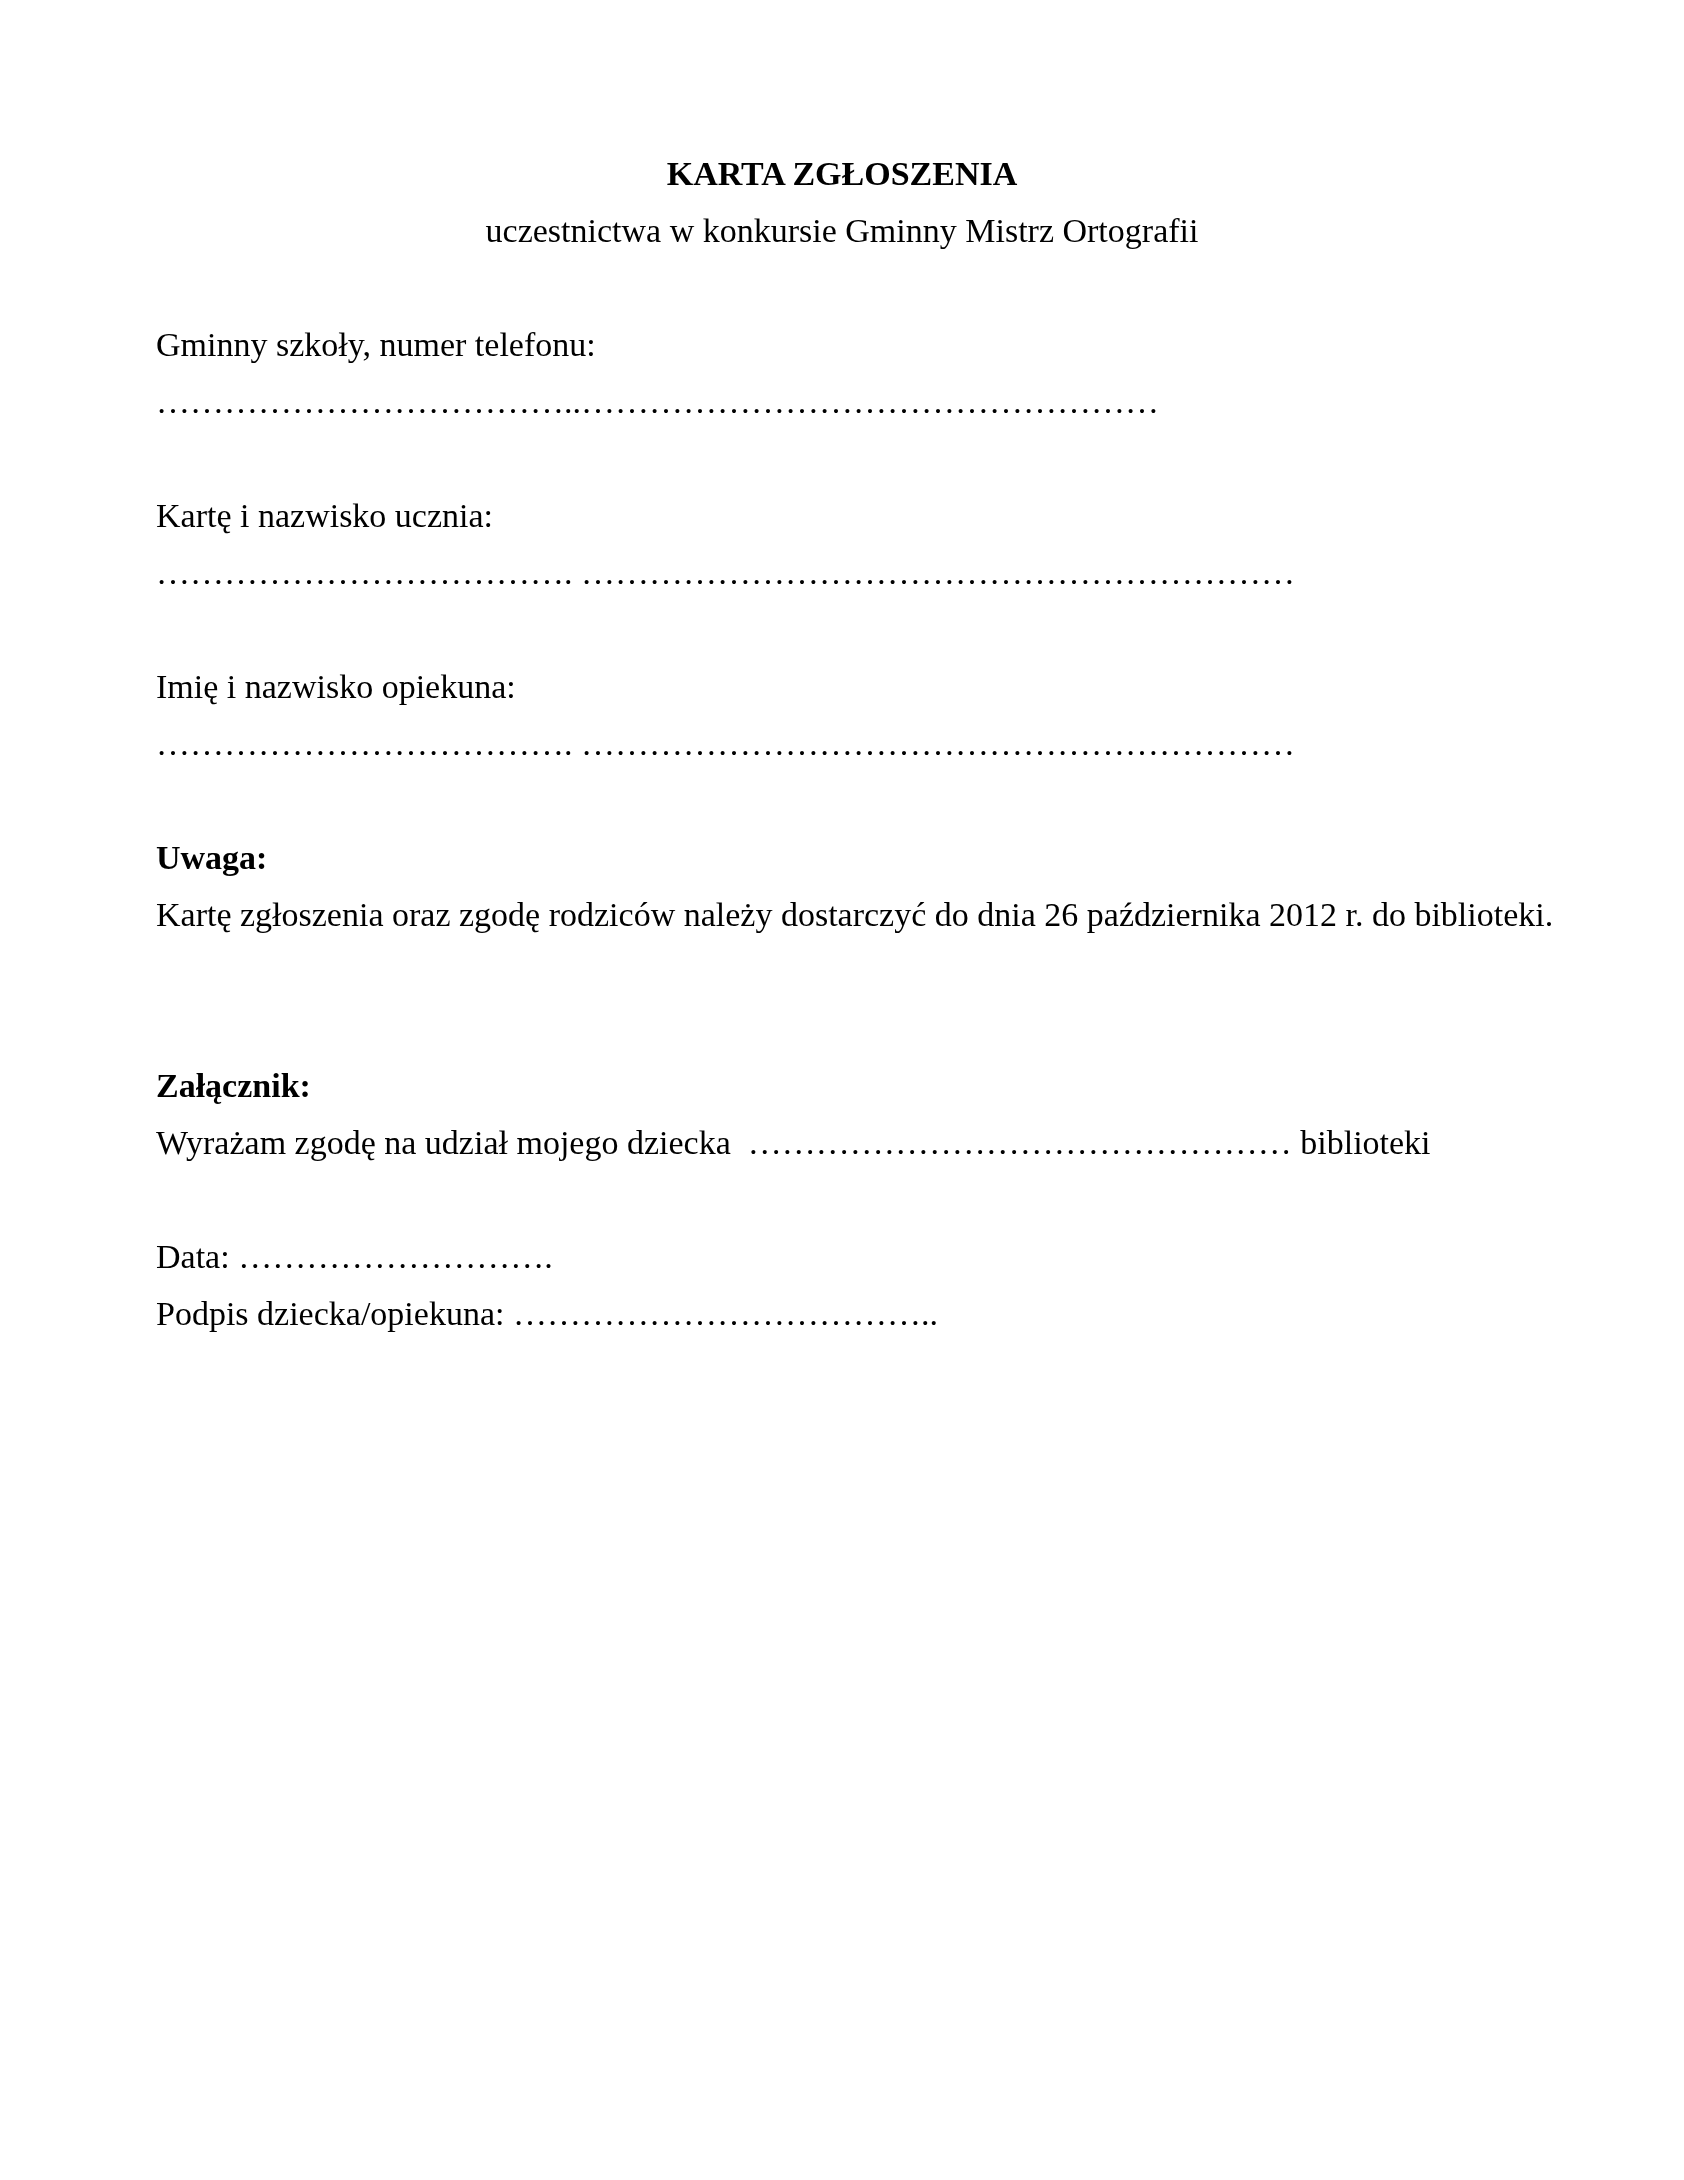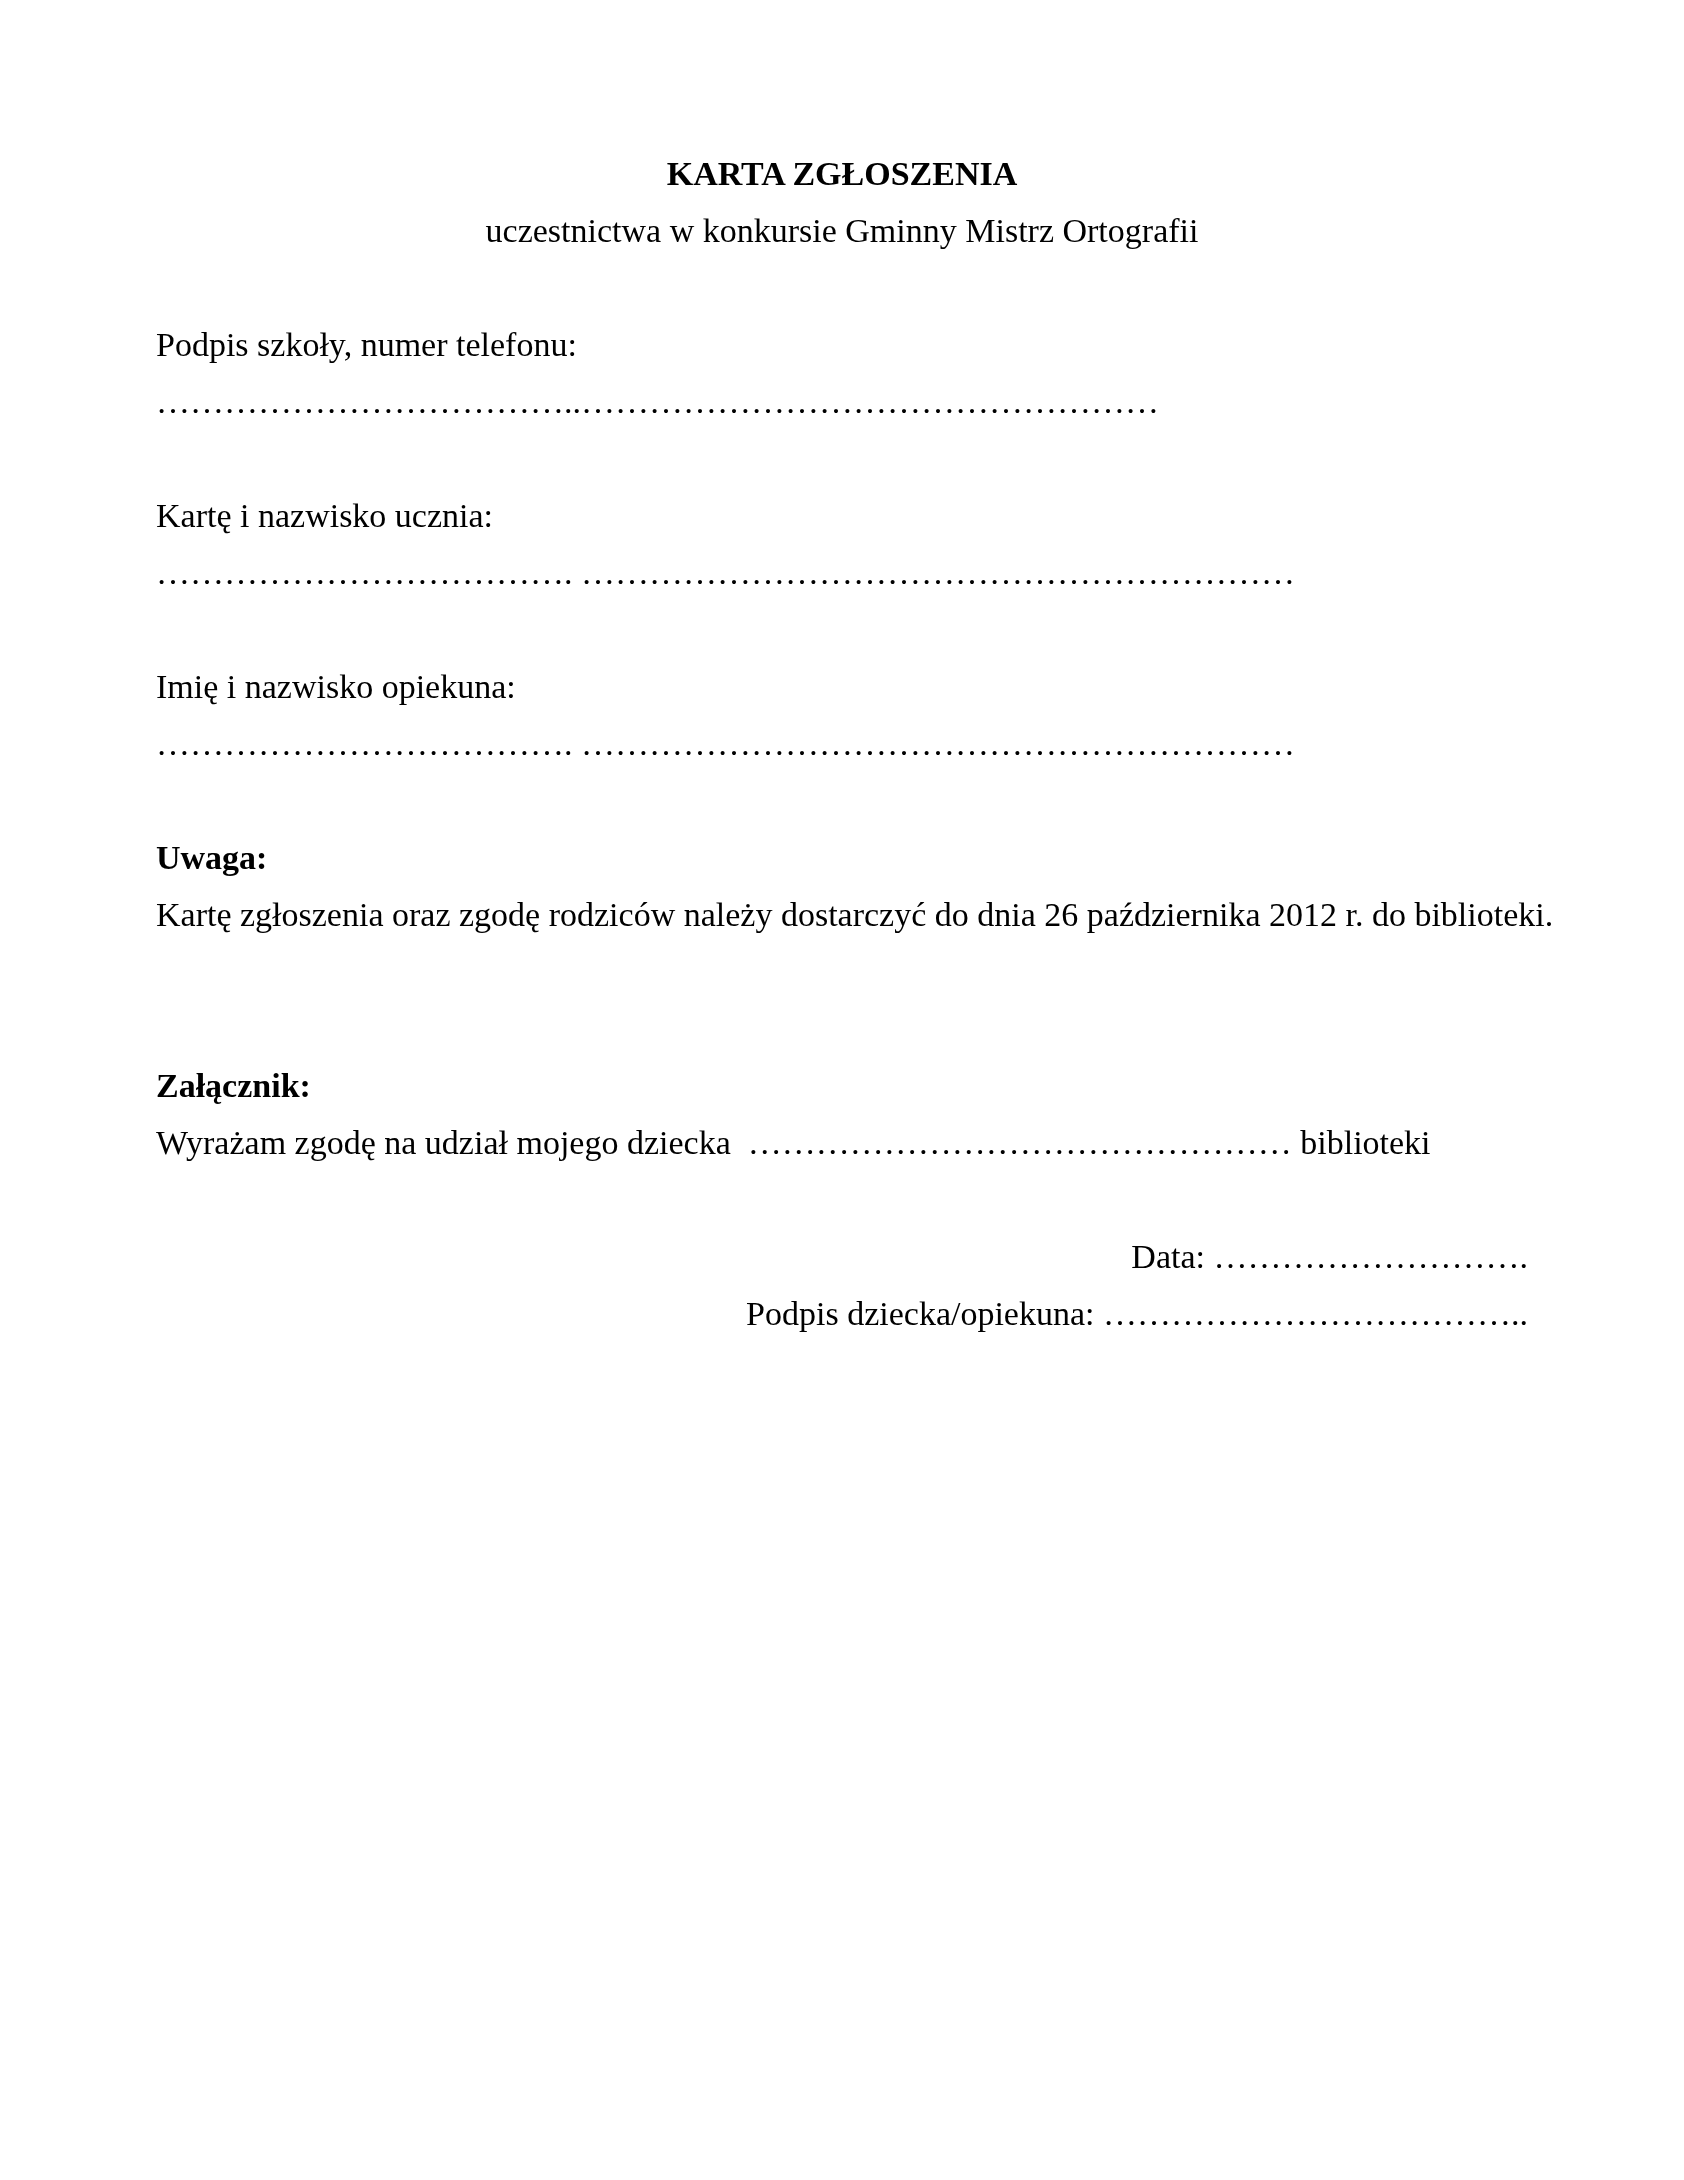--- a/index.html
+++ b/index.html
@@ -22,33 +22,33 @@
   .line {
     line-height: 57px;
     min-height: 57px;
     white-space: nowrap;
   }
   .blank {
     height: 57px;
   }
   .bold   { font-weight: bold; }
   .center { text-align: center; }
-  .right  { text-align: right; }
+  .right  { text-align: left; }
 </style>
 </head>
 <body>
 
 <div class="page">
 
   <div class="line center bold">KARTA ZGŁOSZENIA</div>
   <div class="line center">uczestnictwa w konkursie Gminny Mistrz Ortografii</div>
 
   <div class="blank"></div>
 
-  <div class="line">Podpis szkoły, numer telefonu:</div>
+  <div class="line">Gminny szkoły, numer telefonu:</div>
   <div class="line">………………………………..……………………………………………</div>
 
   <div class="blank"></div>
 
   <div class="line">Kartę i nazwisko ucznia:</div>
   <div class="line">………………………………. ………………………………………………………</div>
 
   <div class="blank"></div>
 
   <div class="line">Imię i nazwisko opiekuna:</div>

